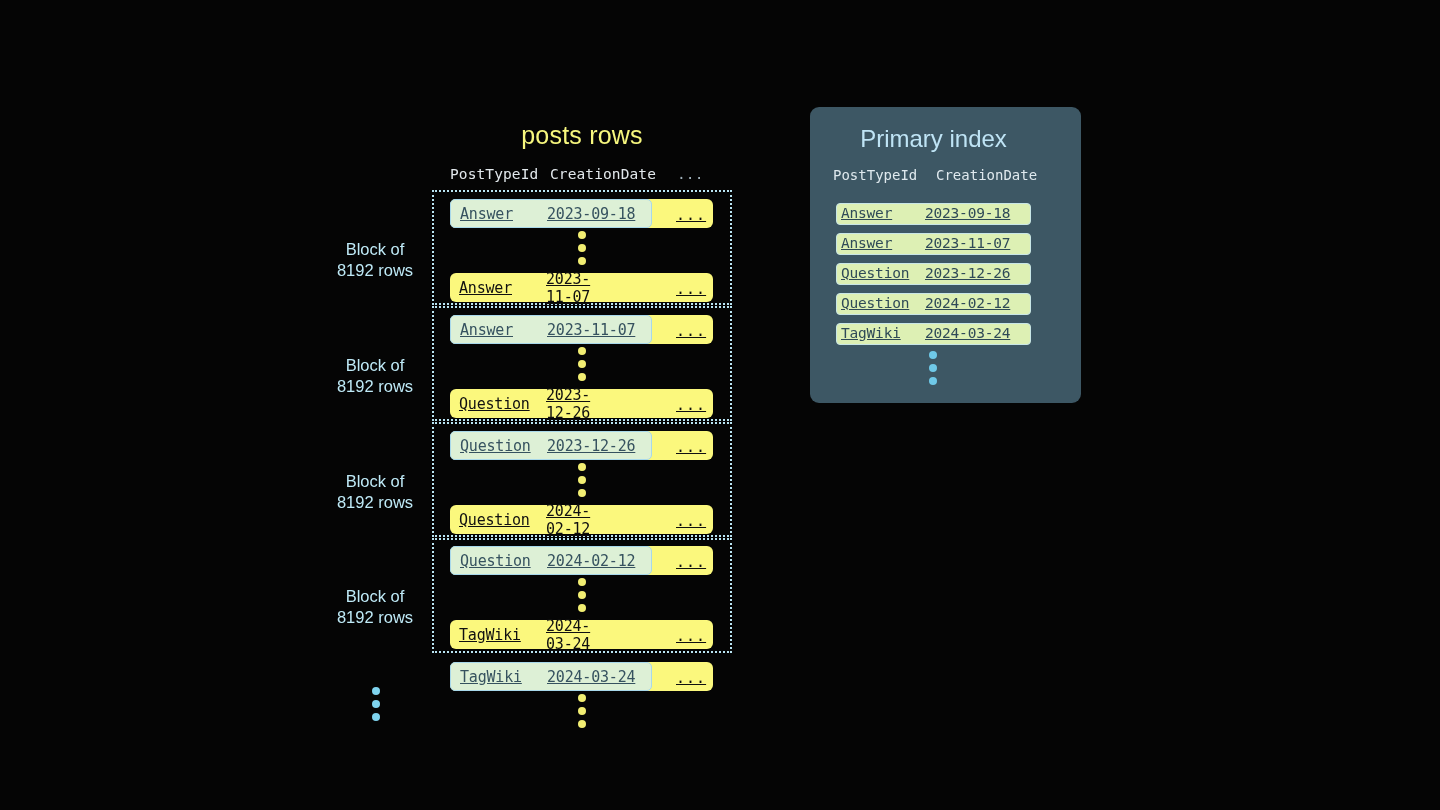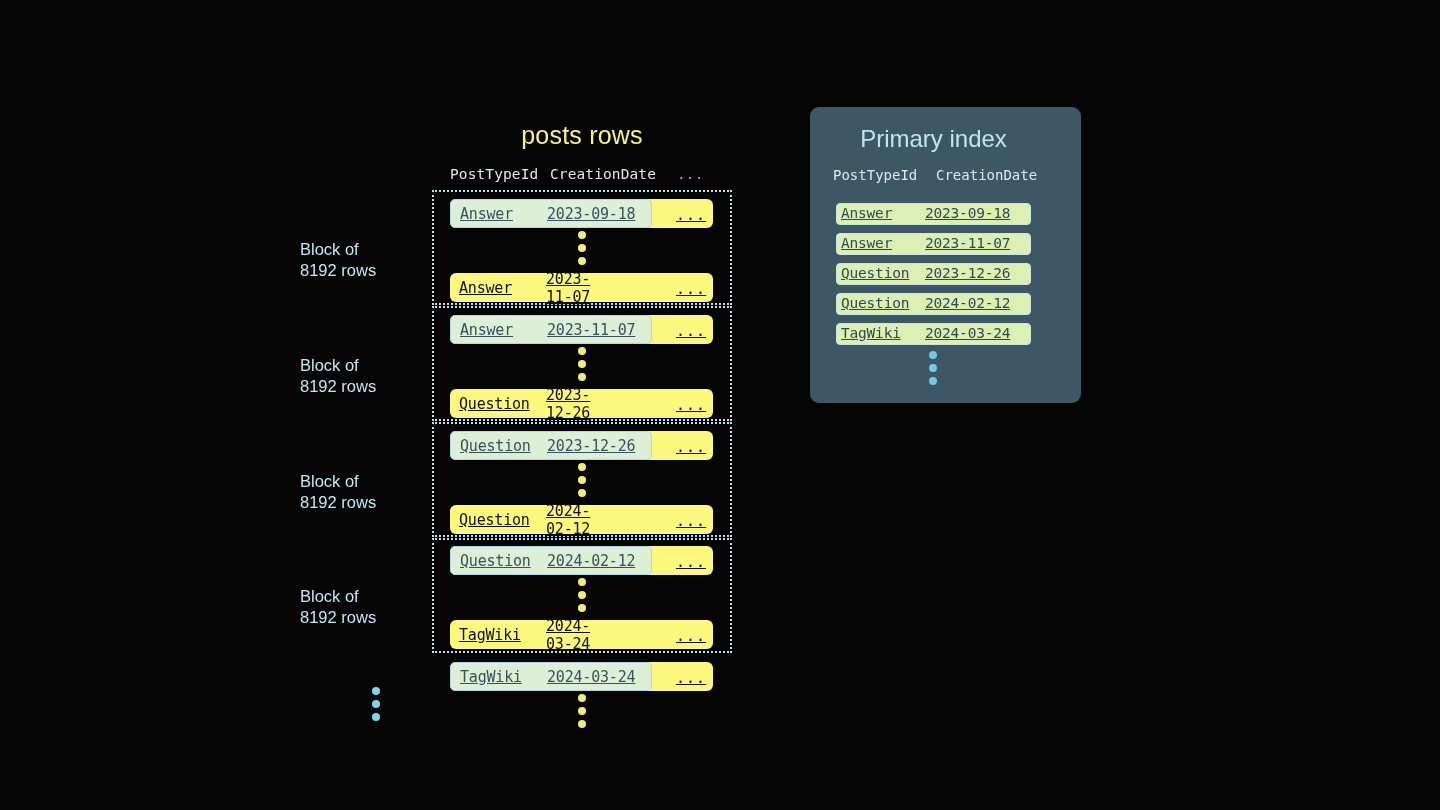--- a/index.html
+++ b/index.html
@@ -47,23 +47,23 @@
   
   .block-frame {
     left: 432px;
     width: 300px;
     border: 2.5px dotted #b9e4f2;
     box-sizing: border-box;
   }
 
   
   .block-label {
-    left: 300px;
+    left: 316px;
     width: 118px;
-    text-align: left;
+    text-align: center;
     font-size: 16.5px;
     line-height: 21px;
     color: #bfeaf7;
   }
 
   
   .row {
     left: 450px;
     width: 263px;
     height: 29px;

